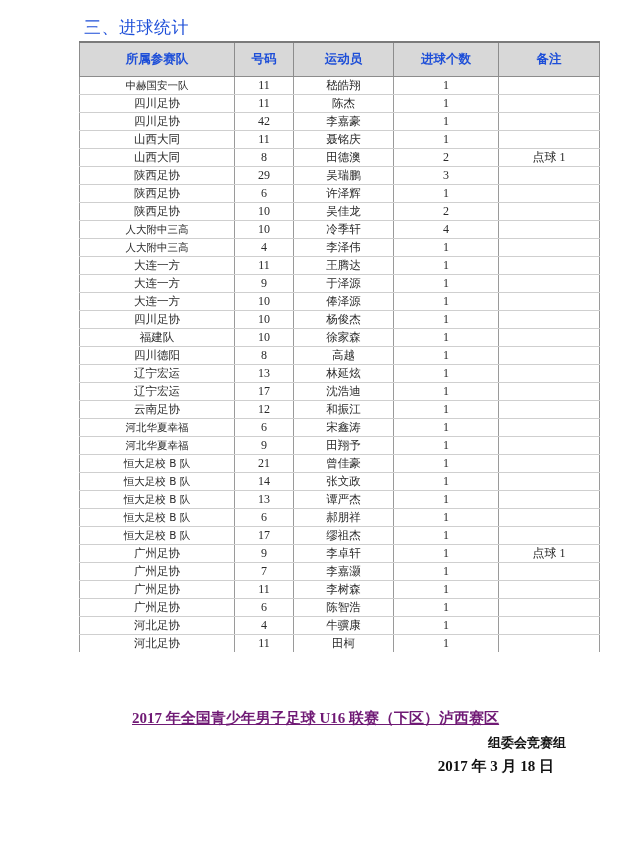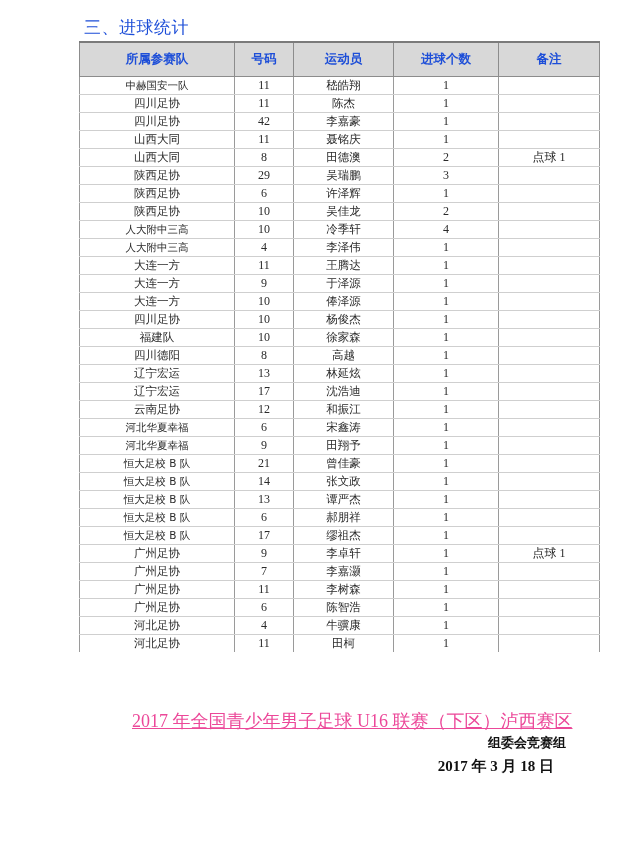--- a/index.html
+++ b/index.html
@@ -45,23 +45,23 @@
     }
     table.goals td.num, table.goals td.goal, table.goals td.note {
       font-family: "Liberation Serif", "DejaVu Serif", serif;
       font-size: 12px;
     }
     table.goals td.team.small { font-size: 10.5px; }
     table.goals tr:last-child td { border-bottom: none; }
     .footer-line {
       position: absolute; left: 132px; top: 709px;
       font-family: "Liberation Serif", "DejaVu Serif", serif;
-      font-size: 18px; font-weight: normal;
+      font-size: 15px; font-weight: bold;
       text-decoration: underline;
-      color: #ec4899;
+      color: #701a75;
     }
     .footer-org {
       position: absolute; right: 74px; top: 734px;
       font-family: "Liberation Serif", "DejaVu Serif", serif;
       font-size: 13px; font-weight: bold; color: #111;
     }
     .footer-date {
       position: absolute; right: 86px; top: 757px;
       font-family: "Liberation Serif", "DejaVu Serif", serif;
       font-size: 15px; font-weight: bold; color: #111; margin-left: 24px;

